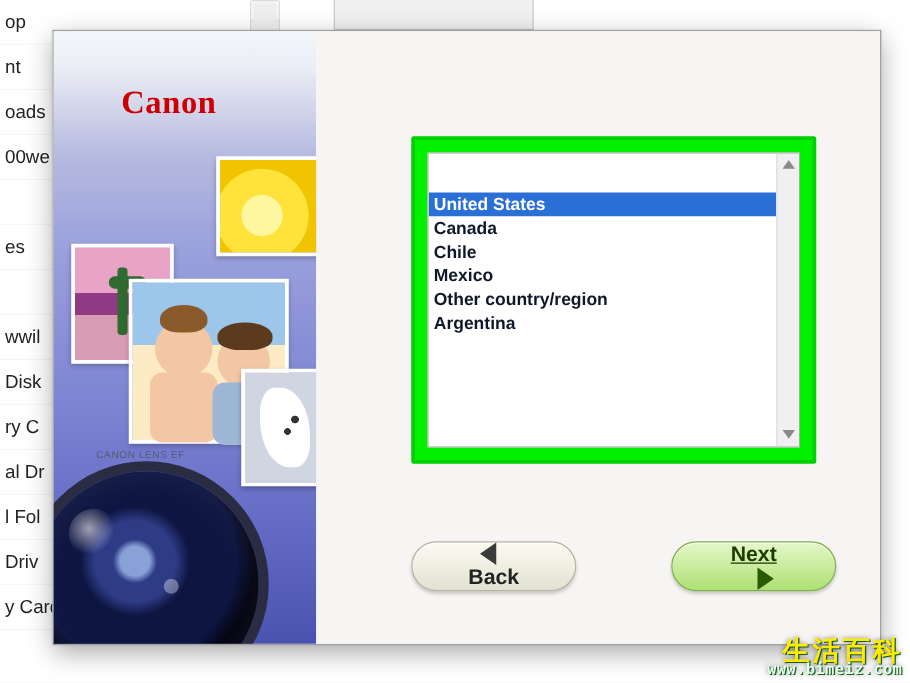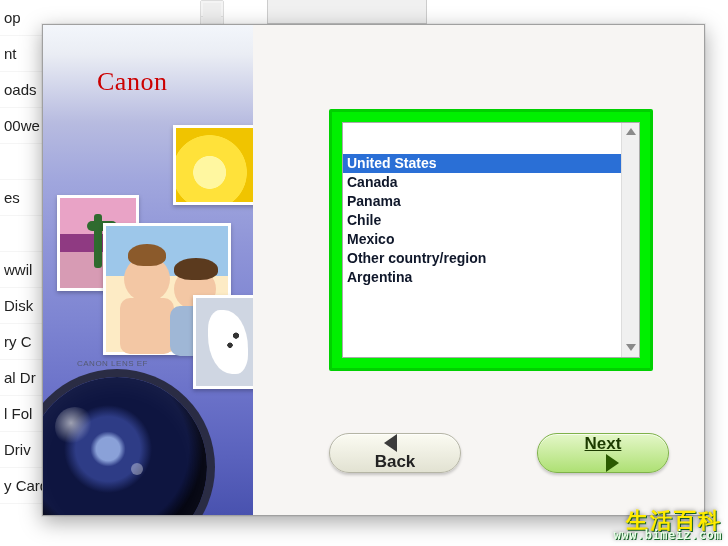--- a/index.html
+++ b/index.html
@@ -22,21 +22,21 @@
     position: absolute; left: 42px; top: 24px; width: 663px; height: 492px;
     background: #fff; border: 1px solid #a0a0a0;
     box-shadow: 0 6px 20px rgba(0,0,0,.35), 0 0 0 1px rgba(0,0,0,.05);
   }
 
   .left-panel {
     position: absolute; left: 0; top: 0; width: 210px; height: 100%;
     background: linear-gradient(to bottom, #f3f6fb 0%, #eaedf4 6%, #b7bbe0 20%, #a0a6dd 32%, #8f95d8 45%, #7e85d2 60%, #6b72c9 75%, #5a62bd 88%, #4952af 100%);
     overflow: hidden;
   }
-  .canon-logo { position: absolute; left: 54px; top: 42px; font-family: "Times New Roman", serif; font-weight: normal; font-size: 26px; letter-spacing: .5px; color: #c00; }
+  .canon-logo { position: absolute; left: 54px; top: 42px; font-family: "Times New Roman", serif; font-weight: bold; font-size: 26px; letter-spacing: .5px; color: #c00; }
 
   
   .ph { position: absolute; border: 3px solid #fff; box-shadow: 0 2px 4px rgba(0,0,0,.25); }
   .ph1 { left: 130px; top: 100px; width: 90px; height: 80px; background:
          radial-gradient(circle at 40% 60%, #fff7a0 0 24%, #ffe23a 25% 55%, #f0c400 56% 100%),
          linear-gradient(to top, #6f8a2a, #d9e84a); }
   .ph2 { left: 14px; top: 170px; width: 82px; height: 96px; background:
          linear-gradient(to top, #d79bb4 0 40%, #8f3a82 40% 60%, #e9a3c6 60% 100%);
   }
   .ph2::before { content: ""; position: absolute; left: 50%; top: 18%; width: 8px; height: 54px; background: #2f6b2f; transform: translateX(-50%); border-radius: 3px; }
@@ -147,21 +147,20 @@
     <div class="lens"></div>
   </div>
 
   <div class="right-panel">
 
     <div class="list-wrap">
       <div class="list-frame">
         <div class="list-items">
           <div class="item selected">United States</div>
           <div class="item">Canada</div>
-          <div class="item">Panama</div>
           <div class="item">Chile</div>
           <div class="item">Mexico</div>
           <div class="item">Other country/region</div>
           <div class="item">Argentina</div>
         </div>
         <div class="list-scroll">
           <div class="sbtn up"></div>
           <div class="sbtn down"></div>
         </div>
       </div>

